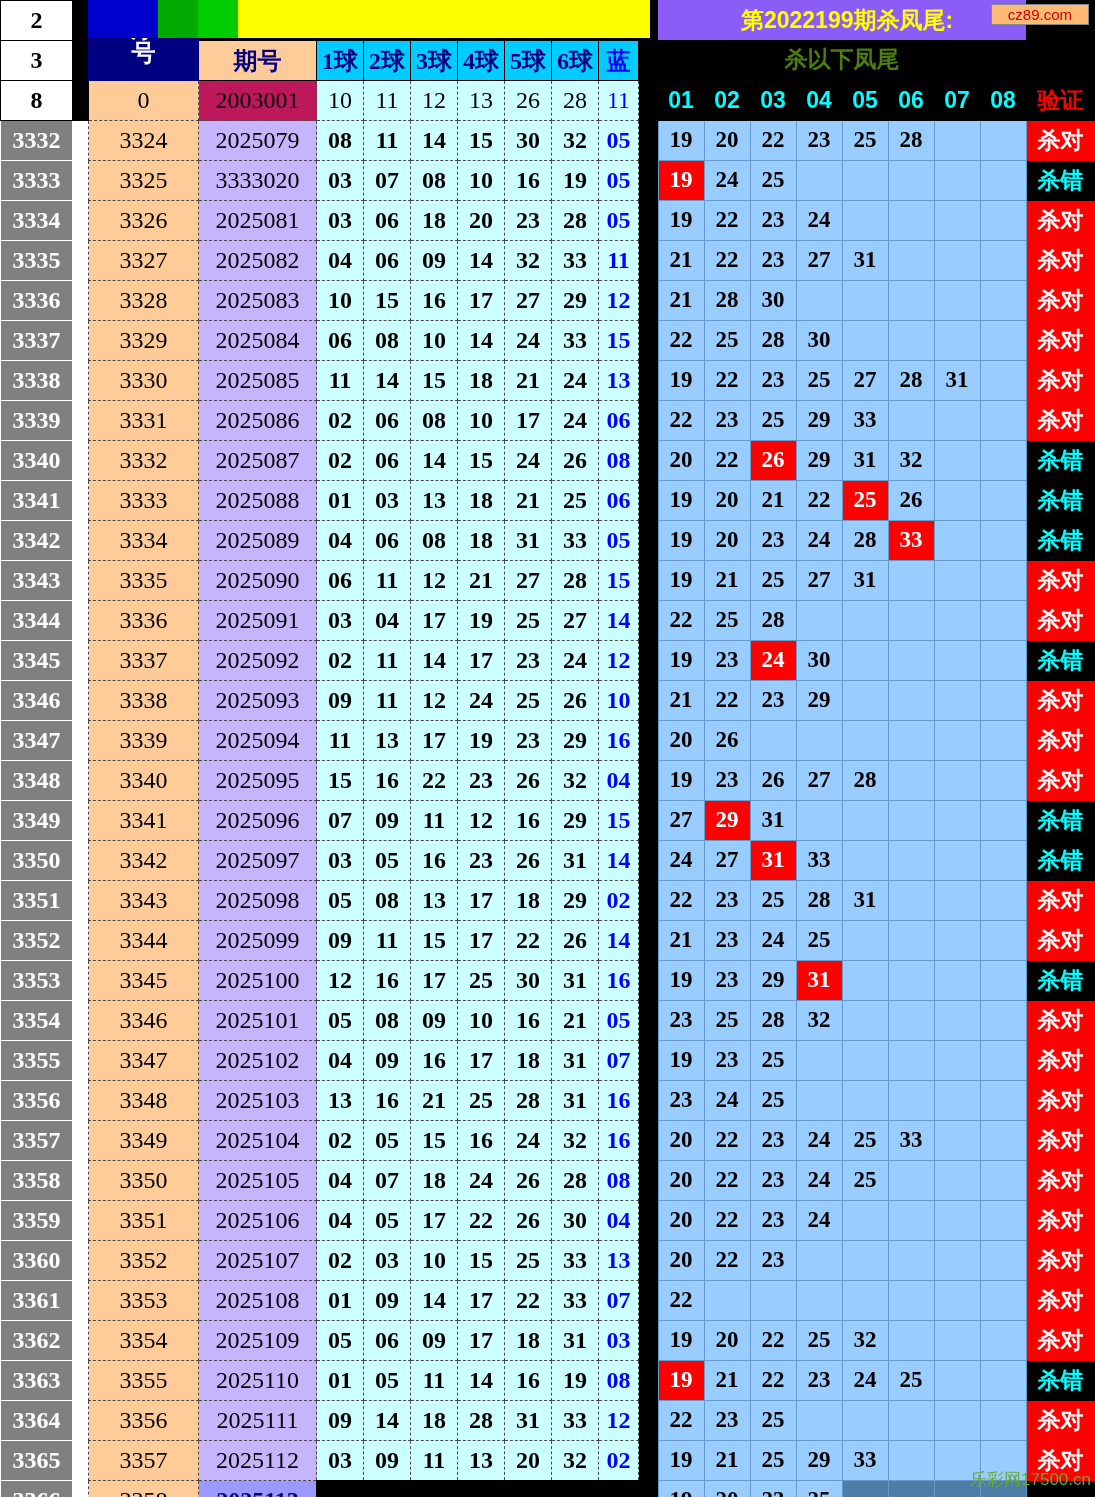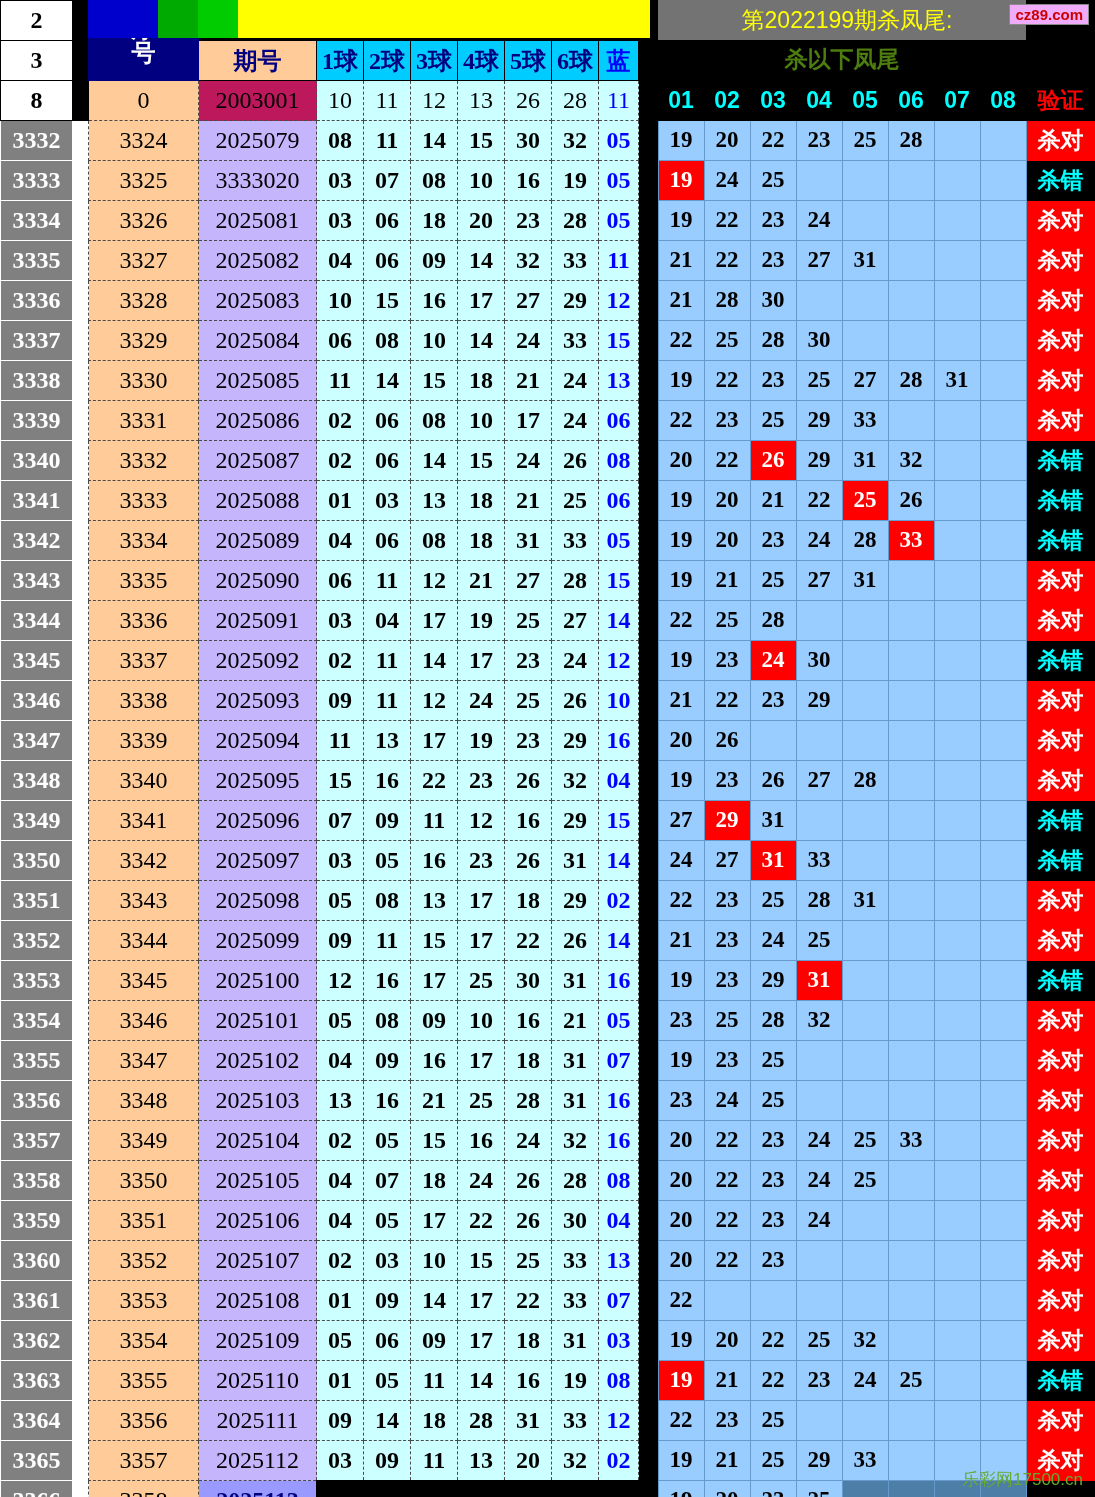--- a/index.html
+++ b/index.html
@@ -149,39 +149,38 @@
     height: 40px;
     padding: 0;
     text-align: center;
     vertical-align: middle;
     font-size: 23px;
     border: 1px solid #6699cc;
   }
   .r-pad-cell { background: #000000; border: none !important; }
 
   .title-bar {
-    background: #737373;
+    background: #8b5cf6;
     color: #ffff00;
-    font-weight: normal;
+    font-weight: bold;
     font-size: 30px;
     border: none !important;
     text-align: left;
     padding-left: 10px !important;
     font-family: "Liberation Sans", sans-serif;
   }
   .cz-badge {
     position: absolute;
     right: 6px; top: 4px;
-    background: #f0abfc;
+    background: #fdba74;
     color: #cc0000;
     font-size: 15px;
-    padding: 1px 5px;
+    padding: 1px 16px;
     font-family: "Liberation Sans", sans-serif;
     border: 1px solid #888;
-    font-weight: bold;
   }
   .sub-bar {
     background: #000000;
     color: #4d7c0f;
     font-weight: bold;
     font-size: 26px;
     border: none !important;
   }
   .col-head {
     background: #000000;
@@ -207,21 +206,21 @@
   }
   .ver-cuo {
     background: #000000; color: #00ffff; font-weight: bold;
     font-size: 24px; border: 1px solid #000000 !important; margin-top: 20px;
   }
   .ver-none { background: #000000; border: 1px solid #000 !important; }
   .cell-dark { background: #4d7ea8; }
 
   .footer-mark {
     position: absolute;
-    right: 12px; bottom: 6px;
+    right: 4px; bottom: 6px;
     color: #66aa33;
     font-size: 17px;
     font-family: "Liberation Sans", sans-serif;
   }
 
   
   .bandwrap { position: absolute; left: 88px; top: 0; width: 562px; height: 38px; }
   .bandwrap .b { position: absolute; top: 0; height: 38px; }
 </style>
 </head>

